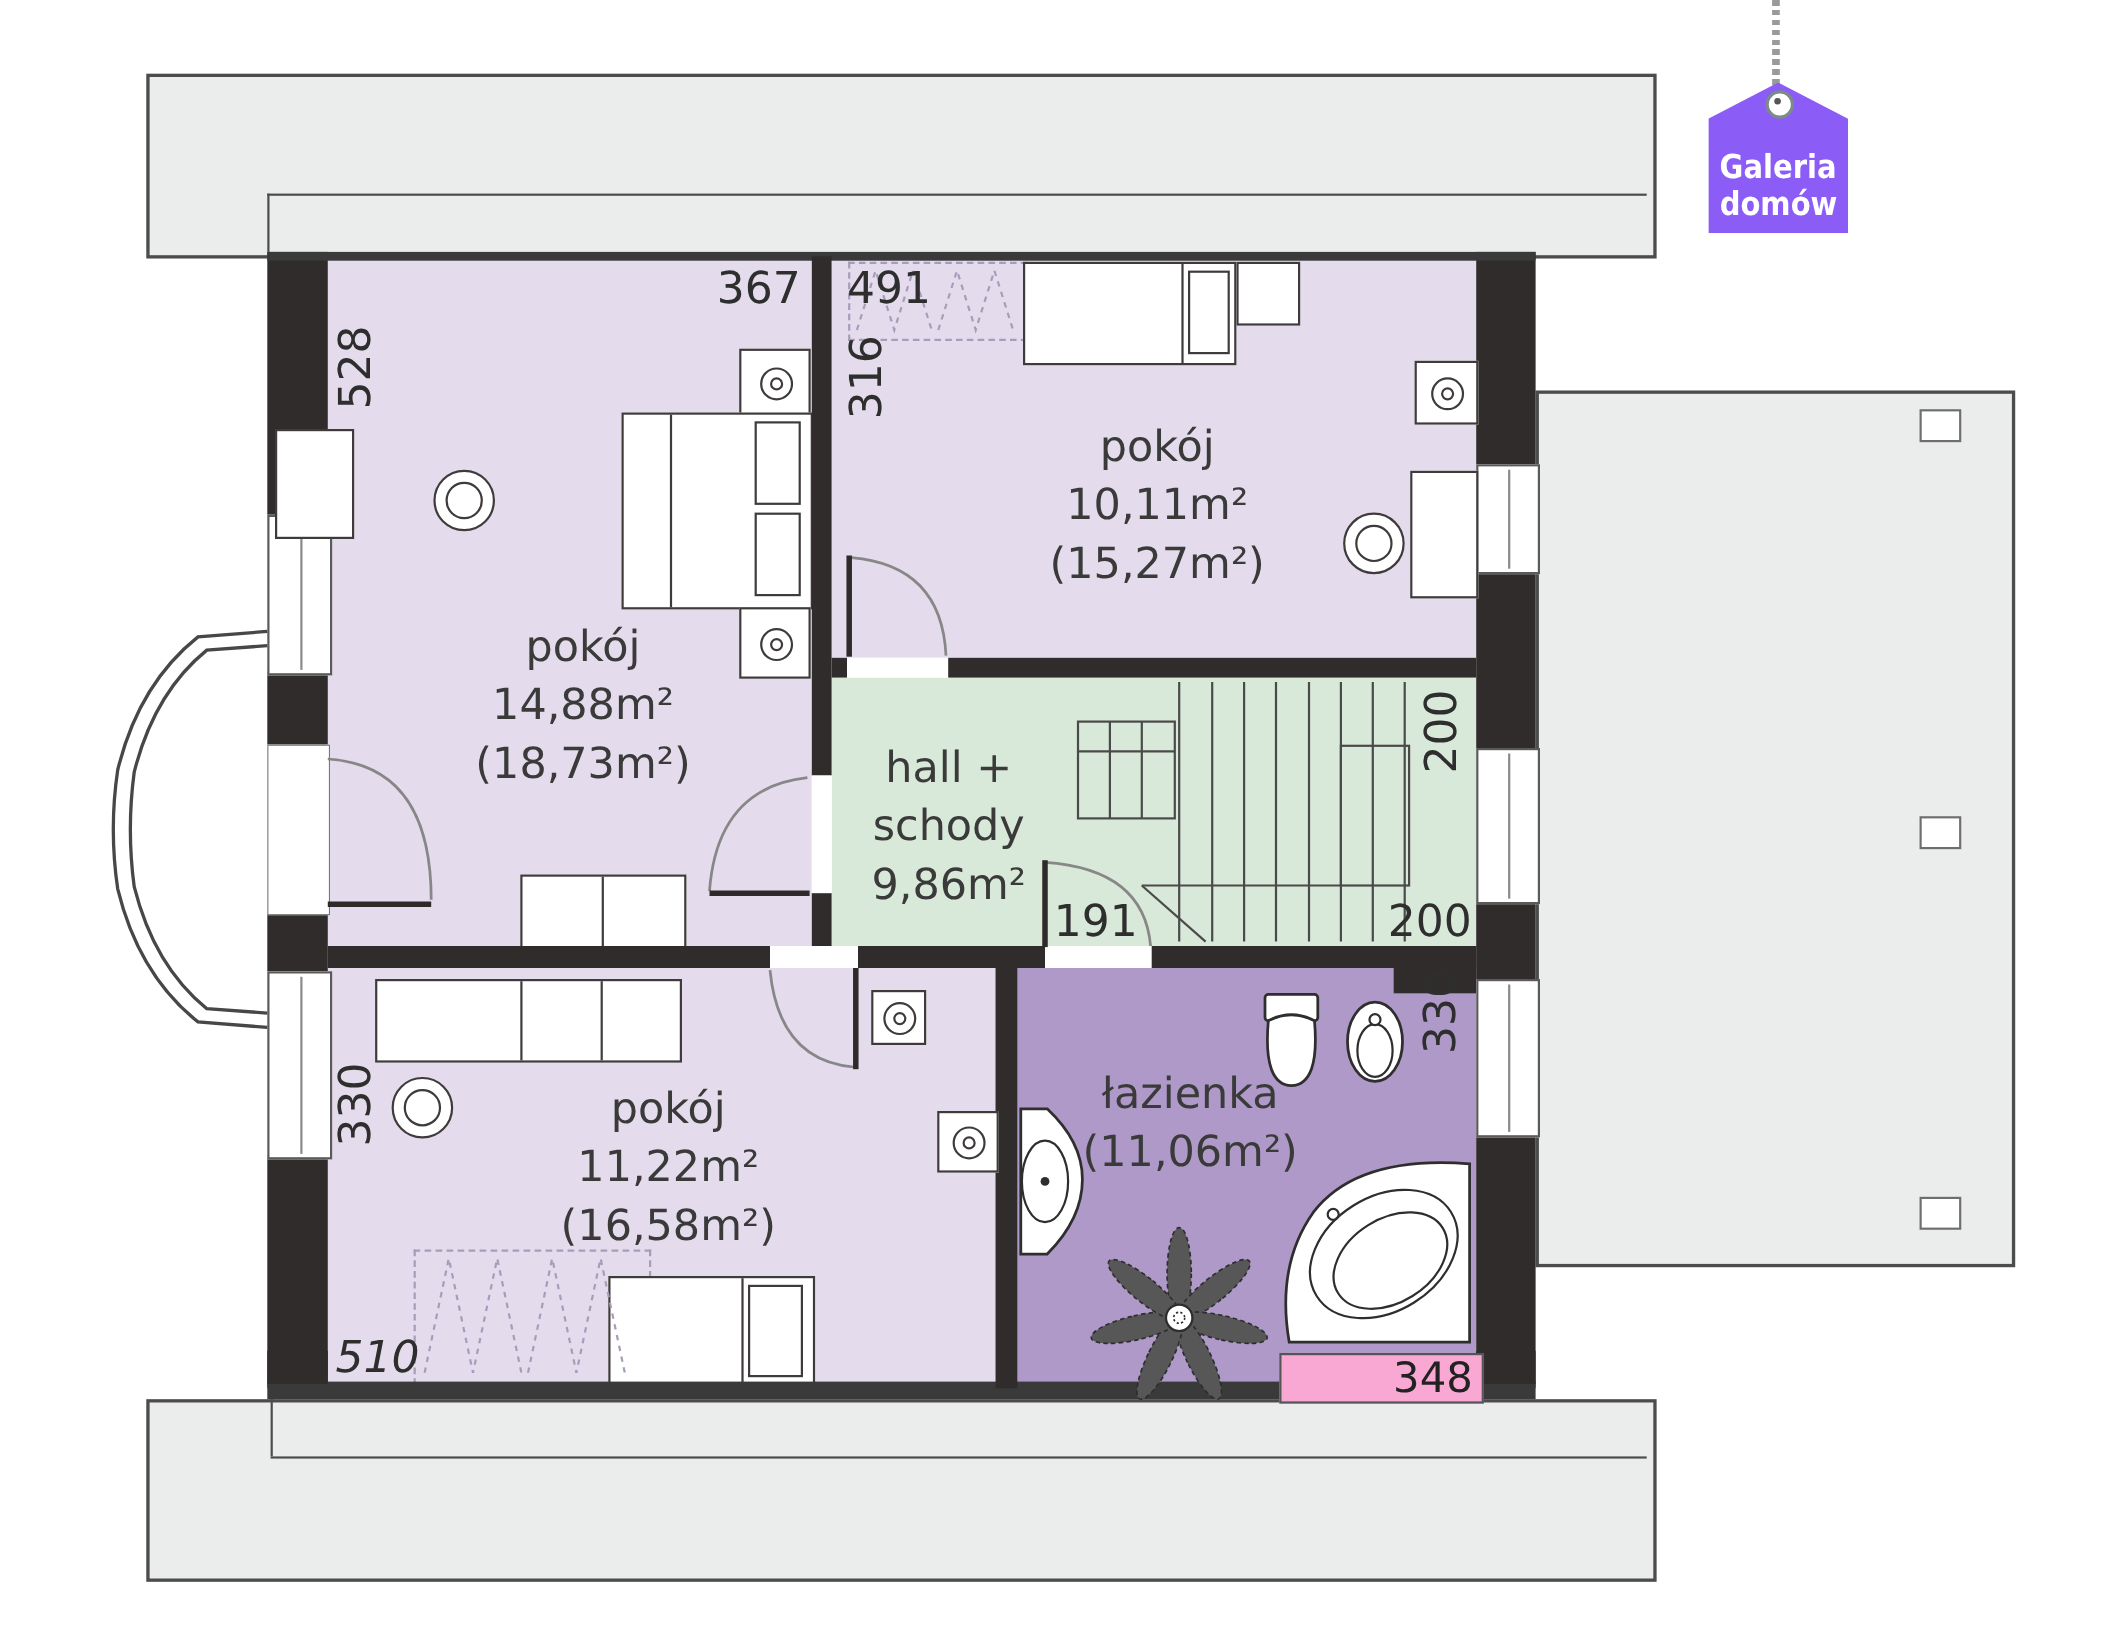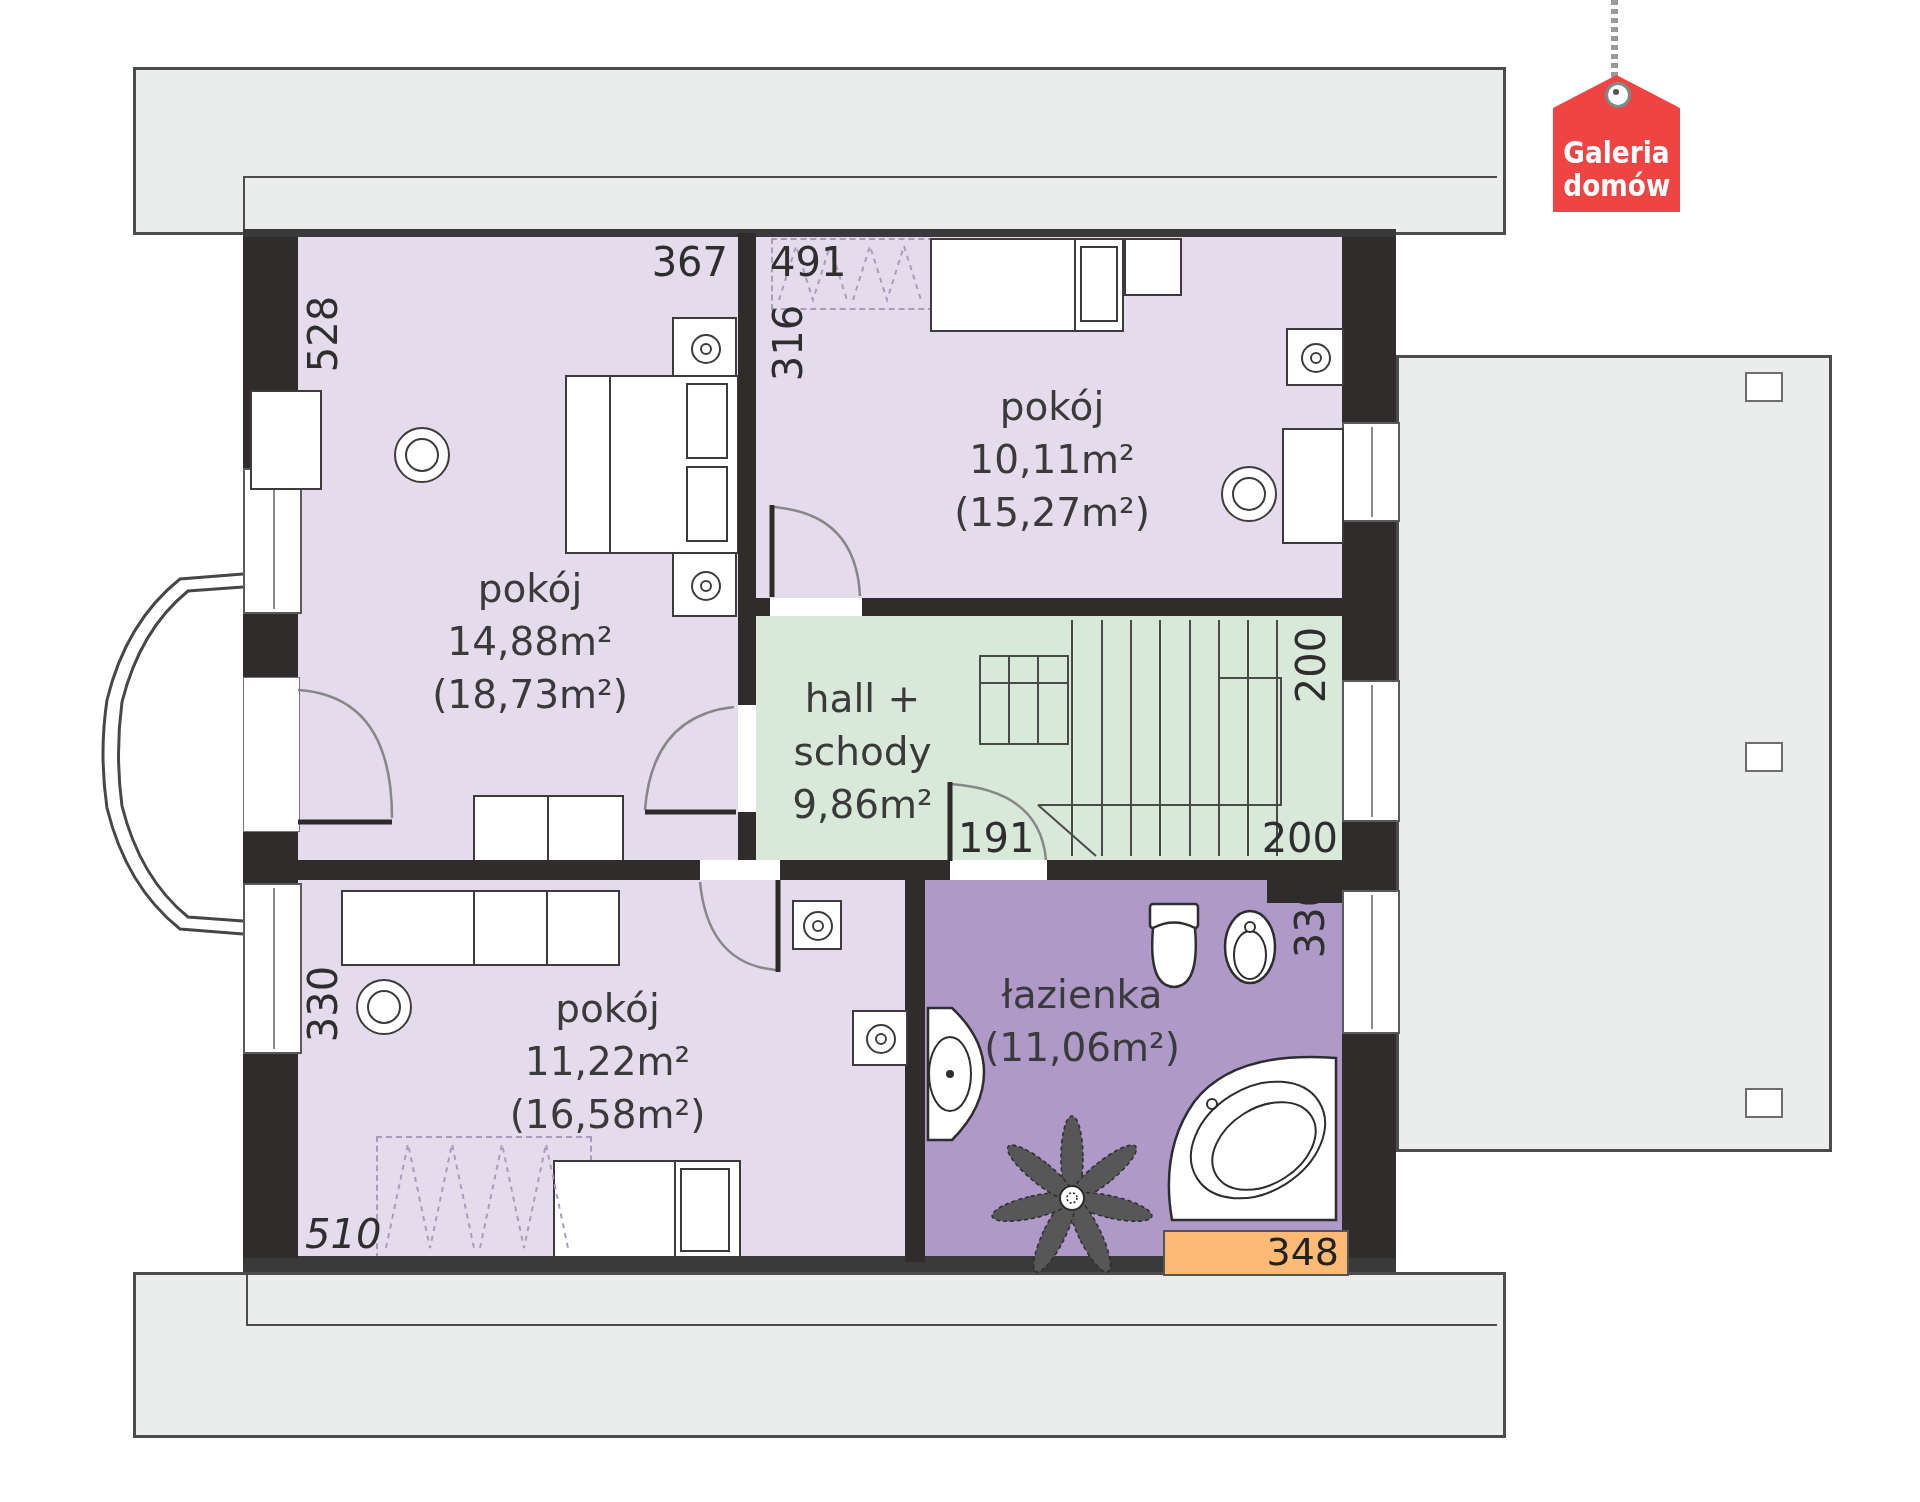--- a/index.html
+++ b/index.html
@@ -33,29 +33,29 @@
   .divider-v{position:absolute;top:0;bottom:0;width:2px;background:#3f3b3b;}
   .pillow{position:absolute;background:#fff;border:2px solid #3f3b3b;}
   
   .roomlabel{position:absolute;z-index:8;text-align:center;font-size:39px;line-height:53px;color:#3a3a3a;}
   .dim{position:absolute;z-index:8;font-size:40px;line-height:44px;color:#2e2e2e;white-space:nowrap;}
   .vdim{display:flex;align-items:center;justify-content:center;width:90px;height:44px;transform:rotate(-90deg);}
   svg.overlay{position:absolute;left:0;top:0;z-index:7;pointer-events:none;}
   
   .chain{position:absolute;left:1611px;top:0;width:7px;height:78px;z-index:9;
          background:repeating-linear-gradient(180deg,#9a9a9a 0 5px,rgba(0,0,0,0) 5px 9px);}
-  .logo{position:absolute;left:1553px;top:75px;width:127px;height:127px;background:#ef4444;z-index:9;
+  .logo{position:absolute;left:1553px;top:75px;width:127px;height:127px;background:#8b5cf6;z-index:9;
         clip-path:polygon(50% 0%,100% 24%,100% 100%,0% 100%,0% 24%);
         display:flex;flex-direction:column;align-items:center;justify-content:flex-end;padding-bottom:10px;}
   .logo-text{color:#fff;font-weight:bold;font-size:30px;line-height:33px;transform:scaleX(.88);
              text-align:center;}
   .logo-hole{position:absolute;left:1605px;top:82px;width:20px;height:20px;border-radius:50%;
              background:#fff;border:3px solid #7d8a8a;z-index:10;}
   .logo-hole-in{position:absolute;left:5px;top:4px;width:6px;height:6px;border-radius:50%;background:#555;}
-  .win348{position:absolute;background:#fdba74;border:2px solid #555;z-index:6;
+  .win348{position:absolute;background:#f9a8d4;border:2px solid #555;z-index:6;
           text-align:right;font-size:38px;line-height:40px;color:#222;padding-right:8px;}
 </style>
 </head>
 <body>
 
 <div id="plan">
 
   <div class="roof" style="left:133px;top:67px;width:1367px;height:162px;"></div>
   <div class="roofline" style="left:243px;top:176px;width:1254px;height:2px;"></div>
   <div class="roofline" style="left:243px;top:176px;width:2px;height:53px;"></div>

